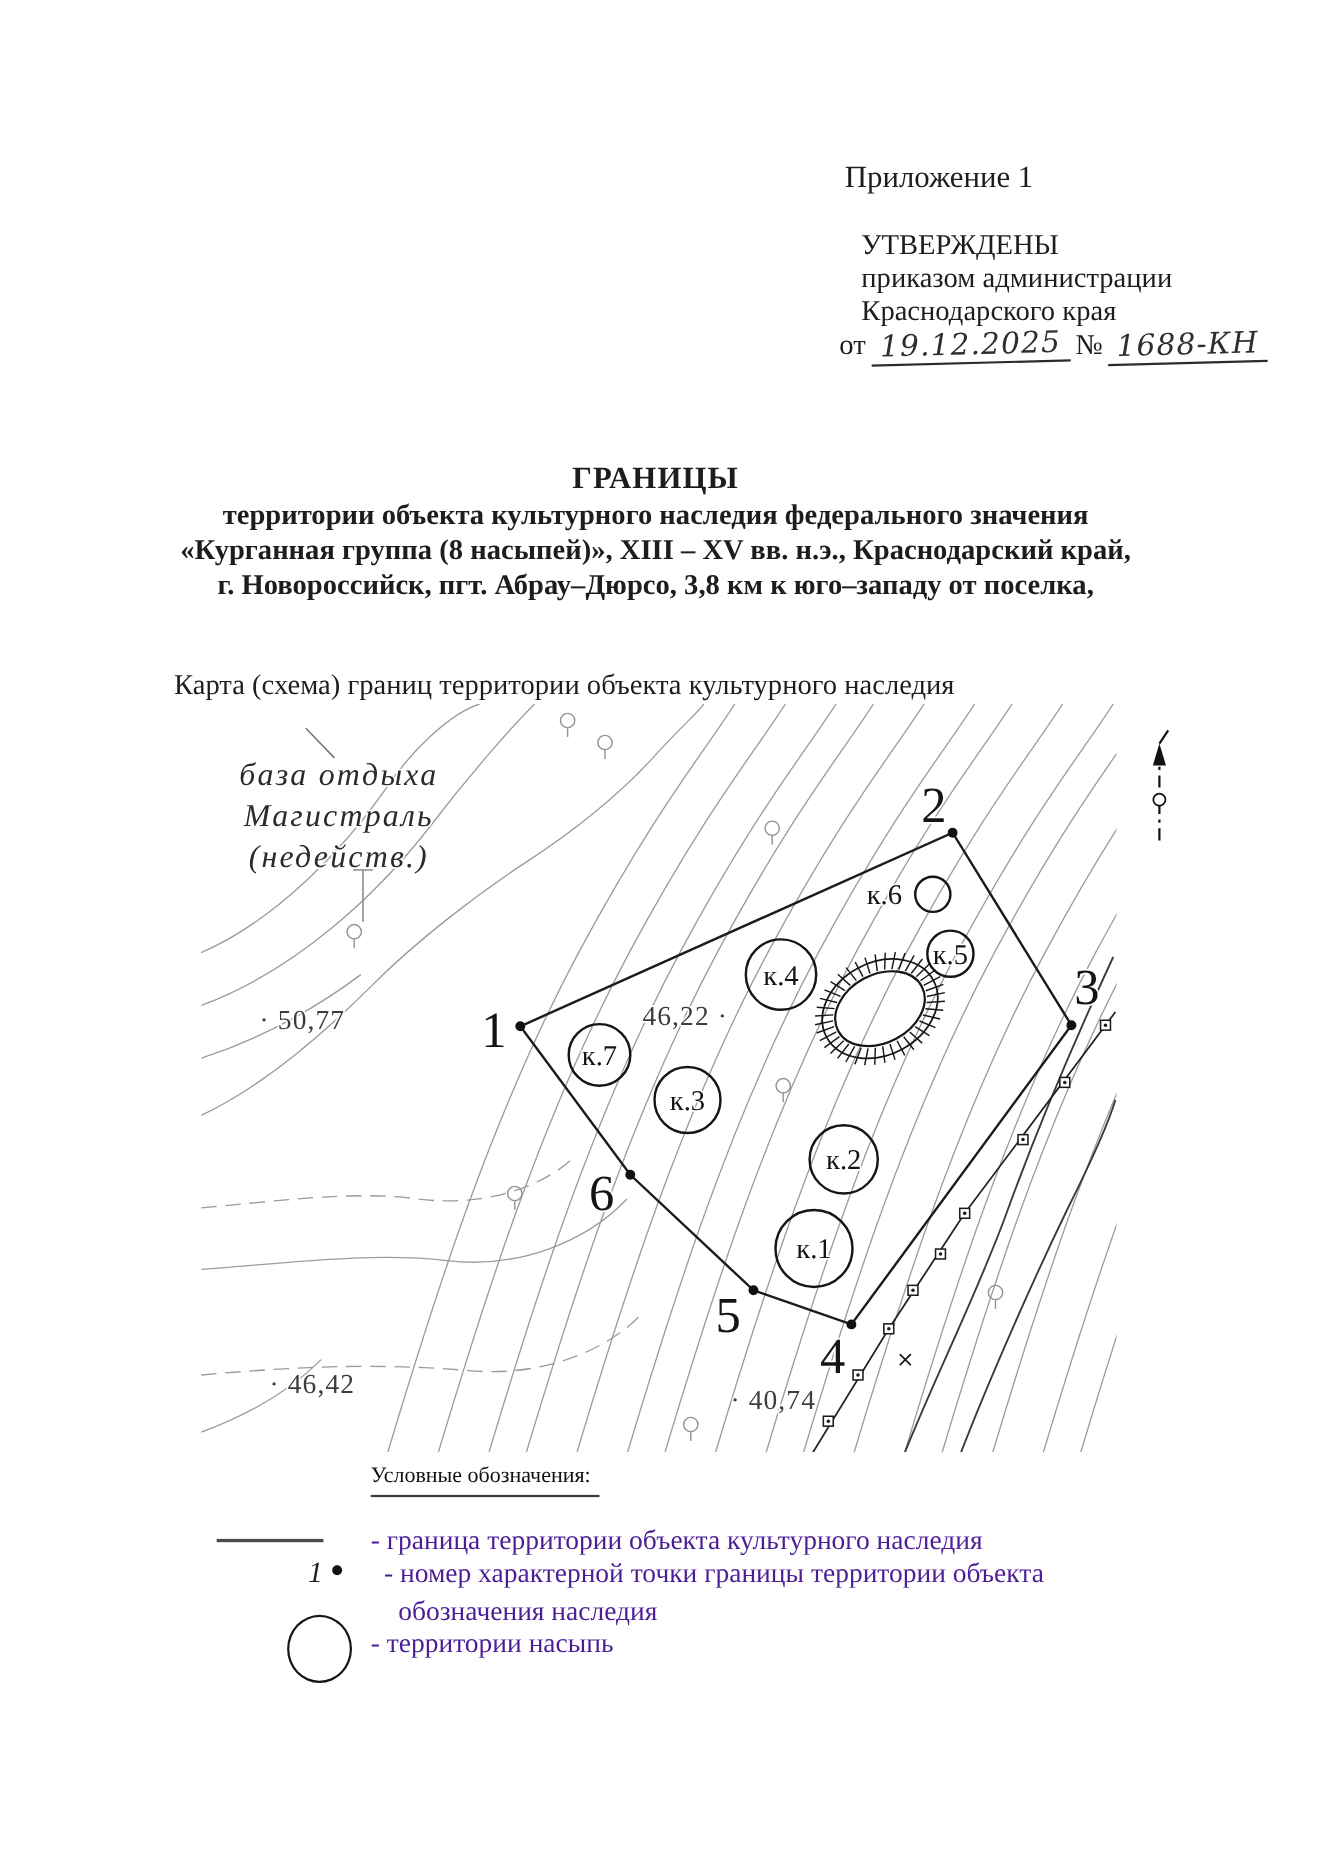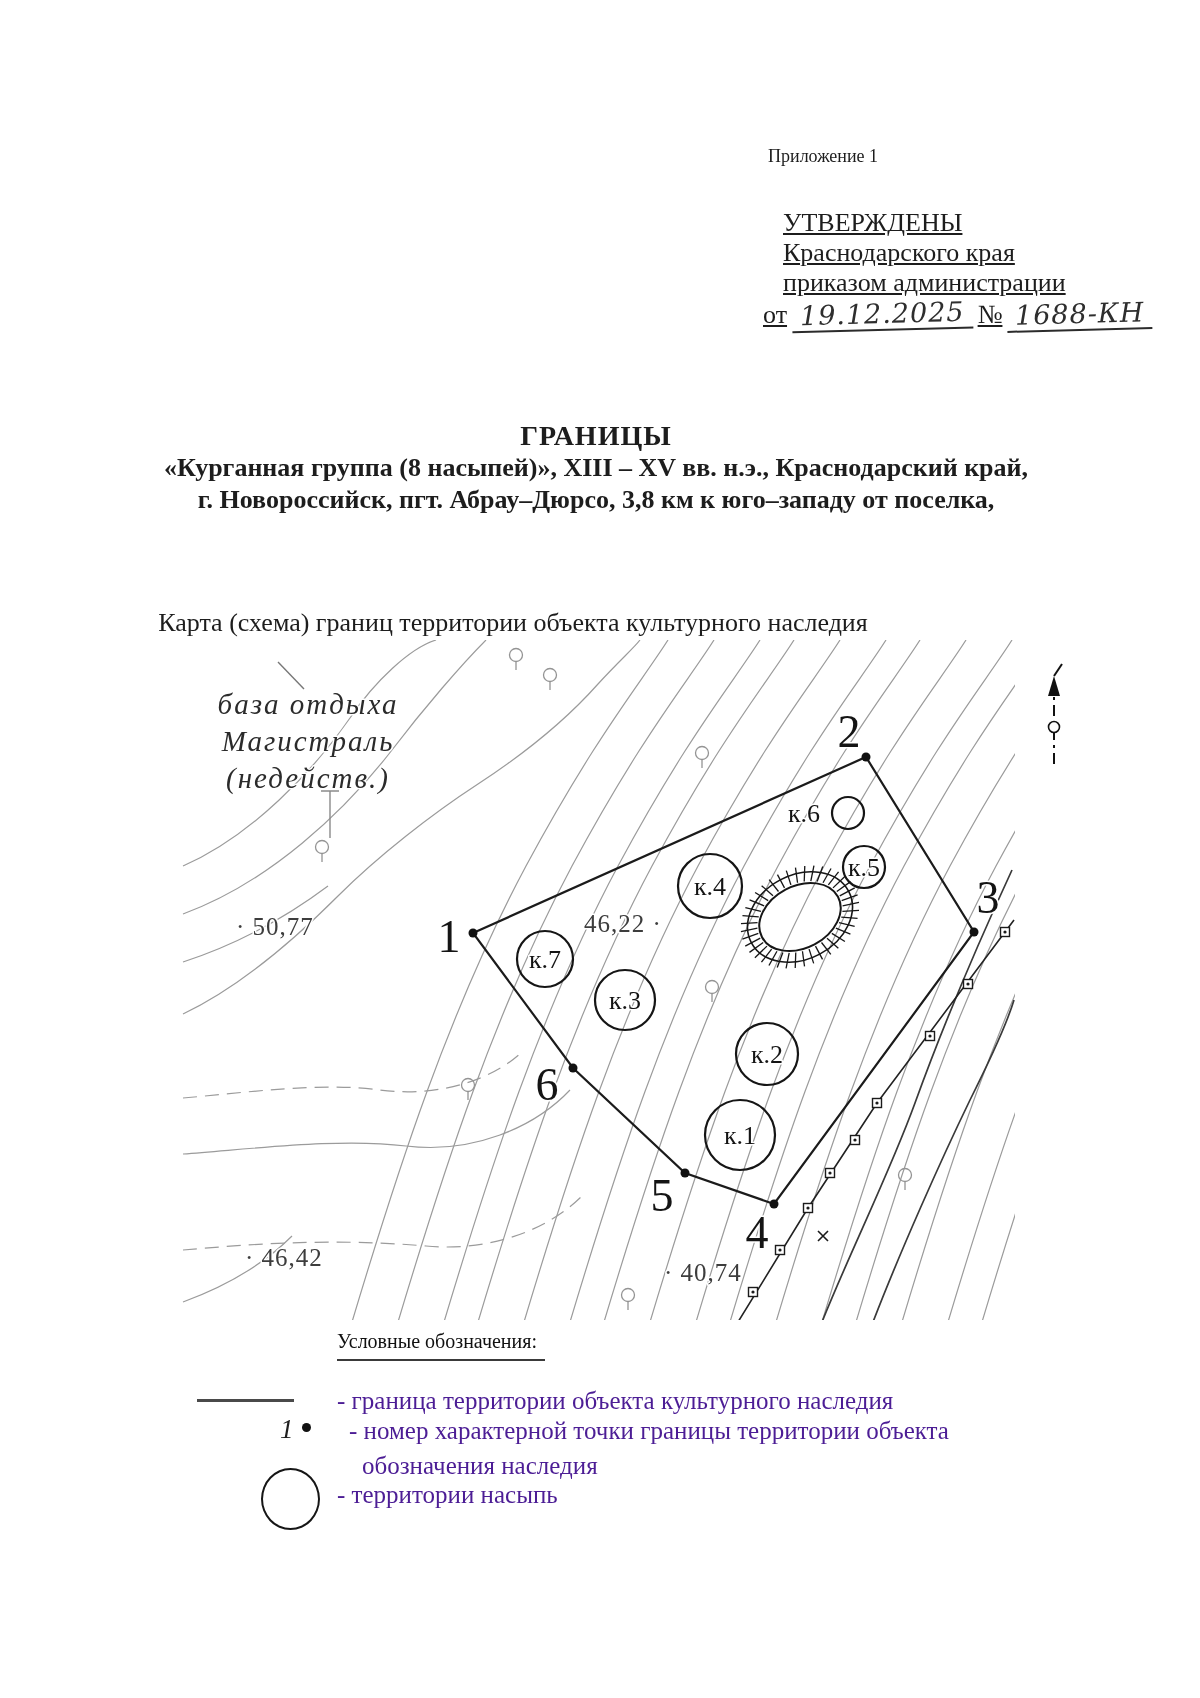--- a/index.html
+++ b/index.html
@@ -1,22 +1,22 @@
 <!DOCTYPE html>
 <html><head>
 <meta charset="utf-8">
 <style>
   html,body{margin:0;padding:0;background:#e8e8e8;}
   .page{position:relative;width:1200px;height:1698px;background:#ffffff;margin:0 auto;
         font-family:"Liberation Serif",serif;color:#1d1d1d;overflow:hidden;}
   .abs{position:absolute;}
 
   
-  .appendix{left:768px;top:146px;font-size:18px;}
-  .approved{left:763px;top:208px;font-size:26px;line-height:30px;text-decoration:underline;}
+  .appendix{left:768px;top:146px;font-size:28px;}
+  .approved{left:763px;top:208px;font-size:26px;line-height:30px;}
   .approved .ind{padding-left:20px;}
   .order-line{white-space:nowrap;margin-top:1px;}
   .hw{display:inline-block;font-family:"DejaVu Serif",serif;font-style:italic;font-size:27px;
       color:#2e2e2e;border-bottom:2px solid #2b2b2b;padding:0 8px 0 8px;margin:0 5px;
       transform:rotate(-1.5deg);letter-spacing:1px;}
 
   
   .heading{left:0;top:420px;width:1192px;text-align:center;font-weight:bold;
            font-size:26px;line-height:32px;}
   .heading .h1{font-size:28px;letter-spacing:1px;}
@@ -53,29 +53,30 @@
 </style>
 </head>
 <body>
 
 <div class="page">
 
   <div class="abs appendix">Приложение 1</div>
 
   <div class="abs approved">
     <div class="ind">УТВЕРЖДЕНЫ</div>
+    <div class="ind">приказом администрации</div>
     <div class="ind">Краснодарского края</div>
-    <div class="ind">приказом администрации</div>
     <div class="order-line">
       <span>от</span><span class="hw">19.12.2025</span><span>№</span><span class="hw">1688-КН</span>
     </div>
   </div>
 
   <div class="abs heading">
     <div class="h1">ГРАНИЦЫ</div>
+    <div>территории объекта культурного наследия федерального значения</div>
     <div>«Курганная группа (8 насыпей)», XIII – XV вв. н.э., Краснодарский край,</div>
     <div>г. Новороссийск, пгт. Абрау–Дюрсо, 3,8 км к юго–западу от поселка,</div>
   </div>
 
   <div class="abs caption">Карта (схема) границ территории объекта культурного наследия</div>
 
   <svg id="map-svg" viewBox="175 640 900 680">
     <defs>
       <clipPath id="mapclip">
           <rect x="175" y="640" width="840" height="680"></rect>

